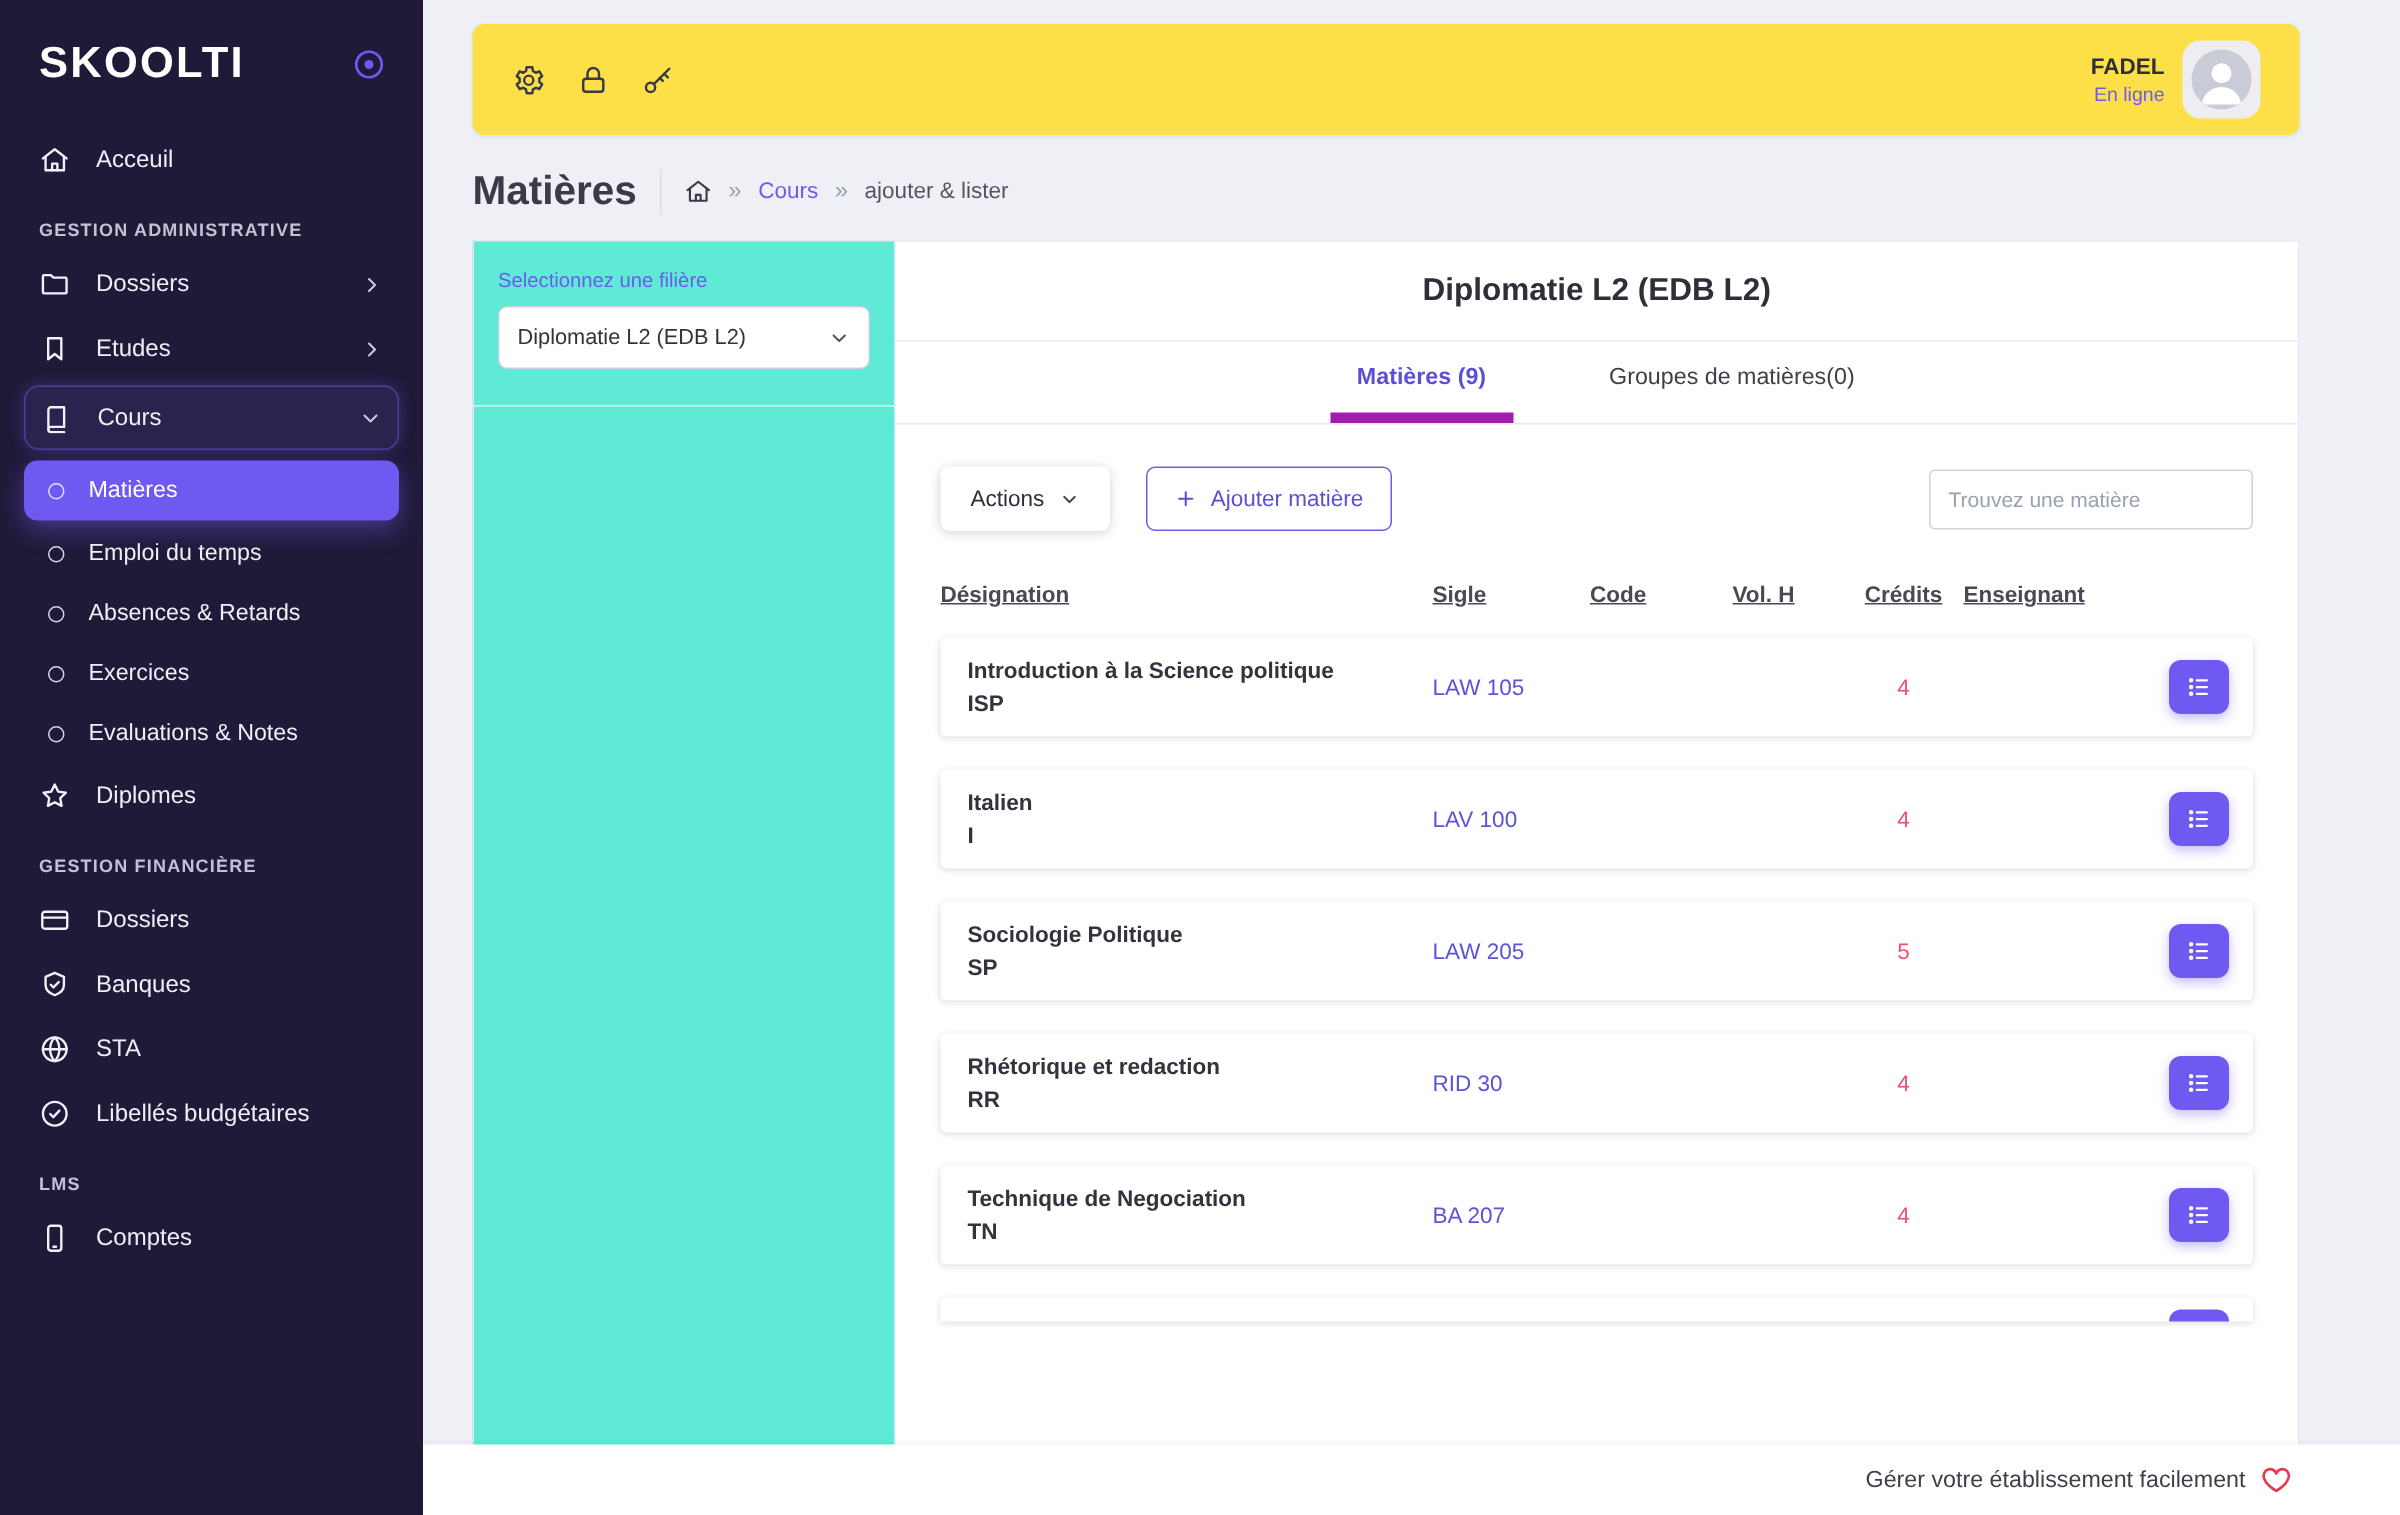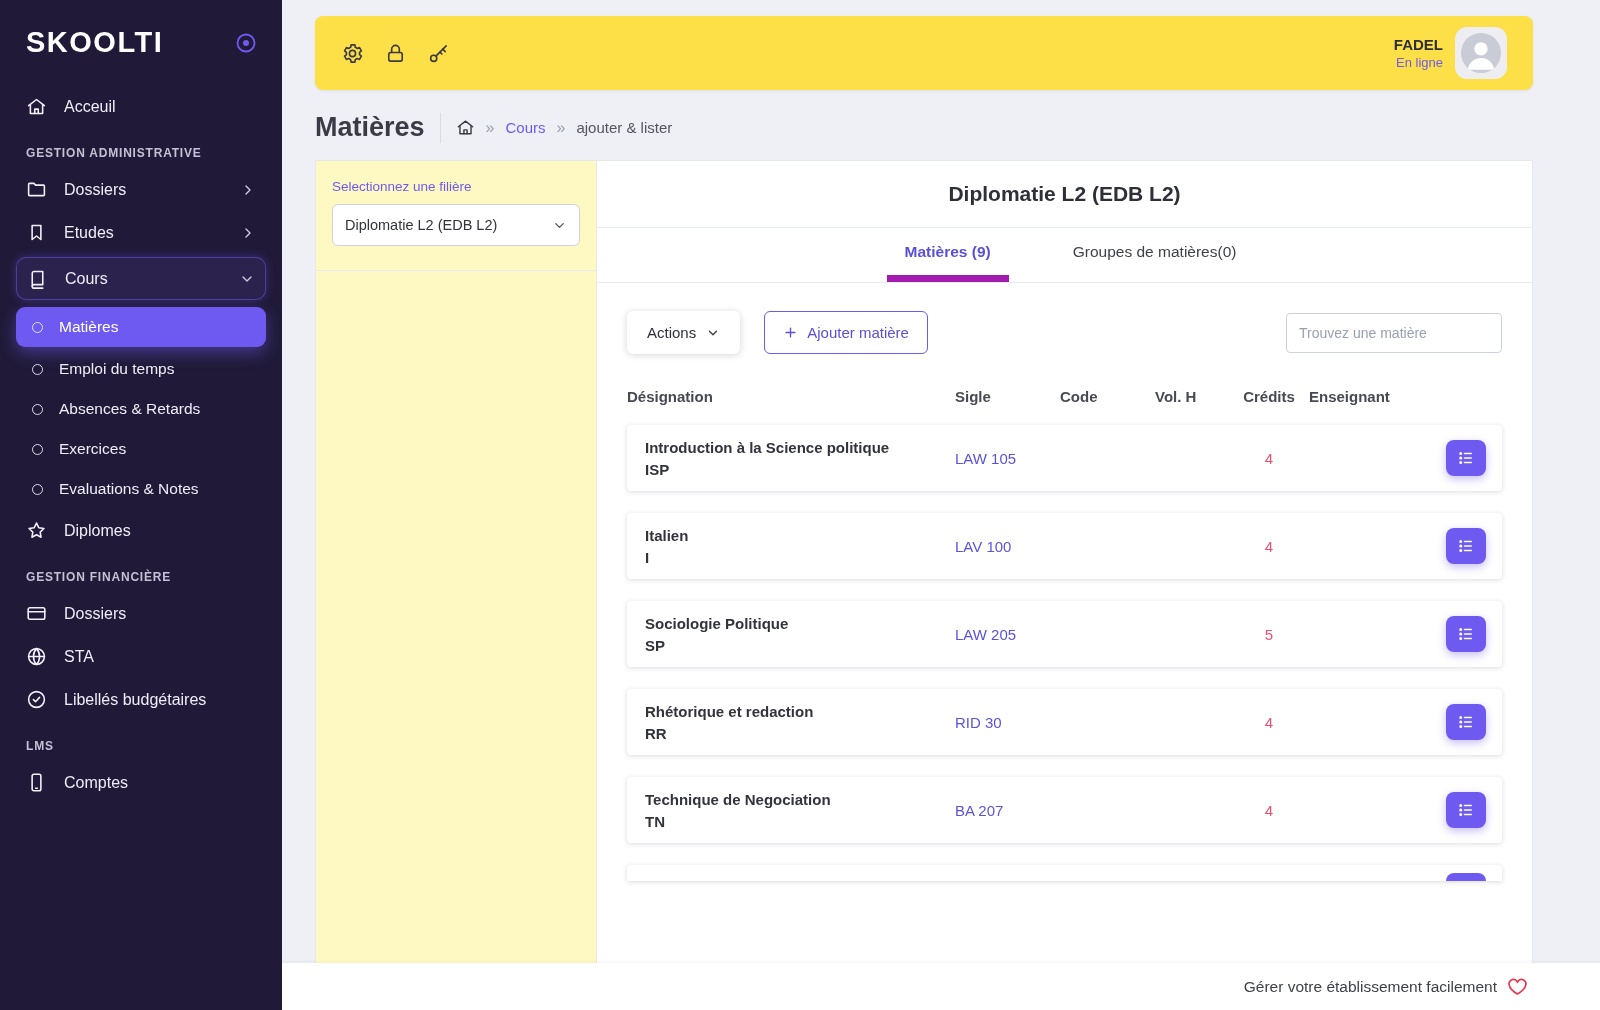--- a/index.html
+++ b/index.html
@@ -41,21 +41,21 @@
   .vdivider { width:1px; height:30px; background:#d9dbe4; }
   .breadcrumb { display:flex; align-items:center; gap:11px; font-size:15px; }
   .breadcrumb .ic { width:19px; height:19px; color:#3b3b47; cursor:pointer; }
   .crumb-sep { color:#9aa0ad; font-size:16px; }
   .crumb-link { color:#6e5af0; cursor:pointer; }
   .crumb-current { color:#55555f; }
 
   .content-row { margin:17px 67px 0 33px; display:flex; height:816px; align-items:stretch; }
 
   
-  .filter-panel { width:282px; min-width:282px; background:#fef9c3; border:1px solid #e6e8f0; border-right:1px solid #e6e8f0; }
+  .filter-panel { width:282px; min-width:282px; background:#5eead4; border:1px solid #e6e8f0; border-right:1px solid #e6e8f0; }
   .filter-top { padding:18px 16px 24px; border-bottom:1px solid #e8eaf1; }
   .filter-label { font-size:13.5px; color:#6e5af0; margin-bottom:10px; }
   .select-box { height:42px; border:1px solid #cfd2de; border-radius:6px; display:flex; align-items:center; padding:0 12px; font-size:14.5px; color:#33333d; cursor:pointer; background:#fff; }
   .select-box .chev { margin-left:auto; width:15px; height:15px; color:#55555f; }
 
   
   .main-card { flex:1; background:#ffffff; border:1px solid #e6e8f0; border-left:none; overflow:hidden; }
   .card-titlebar { padding:21px 10px; text-align:center; border-bottom:1px solid #e8eaf1; }
   .card-title { font-size:21px; font-weight:600; color:#2f2f3a; }
   .tabs { display:flex; justify-content:center; gap:58px; border-bottom:1px solid #e8eaf1; }
@@ -65,21 +65,21 @@
   .toolbar { display:flex; align-items:center; padding:28px 30px 0; gap:24px; }
   .btn-actions { display:flex; align-items:center; gap:10px; background:#fff; border:none; box-shadow:0 1px 7px rgba(20,20,50,.18); border-radius:6px; padding:13px 20px; font-size:15px; color:#2f2f3a; cursor:pointer; font-family:inherit; }
   .btn-actions .chev { width:14px; height:14px; color:#3f3f4a; }
   .btn-add { display:flex; align-items:center; gap:9px; background:#fff; border:1px solid #6e5af0; border-radius:6px; padding:12px 18px; font-size:15px; color:#5b4fd8; cursor:pointer; font-family:inherit;justify-content:flex-end; }
   .btn-add .ic { width:15px; height:15px; }
   .search-input { margin-left:auto; width:216px; height:40px; border:1px solid #cfd2de; border-radius:4px; padding:0 12px; font-size:14px; color:#33333d; font-family:inherit; outline:none; background:#fff; }
   .search-input::placeholder { color:#9aa0ad; }
 
   
   .tgrid { display:grid; grid-template-columns:328px 105px 95px 74px 80px 1fr 56px; align-items:center; }
-  .thead { margin:34px 30px 0; font-size:15px; font-weight:700; color:#494954; }
+  .thead { margin:34px 30px 0; font-size:15px; font-weight:700; color:#494954;text-decoration:underline; }
   .thead > div { padding:0; }
   .th-designation { padding-left:10px; }
   .th-credits { text-align:center; }
   .trow { margin:0 30px 22px; height:66px; background:#ffffff; border-radius:4px; box-shadow:0 1px 5px rgba(30,30,60,.16); cursor:default; }
   .rows-wrap { margin-top:20px; }
   .cell-designation { padding-left:18px; }
   .d-line1 { font-size:15px; font-weight:700; color:#33333d; }
   .d-line2 { font-size:15px; font-weight:700; color:#33333d; margin-top:5px; }
   .cell-sigle { font-size:15px; color:#5b54d6; }
   .cell-credits { font-size:15px; color:#f0506e; text-align:center; }
@@ -200,20 +200,29 @@
       <div class="nav-item">
         <span class="ic">
             <svg viewBox="0 0 24 24" fill="none" stroke="currentColor" stroke-width="1.8" stroke-linecap="round" stroke-linejoin="round">
               <rect x="2.5" y="5.5" width="19" height="13" rx="2"></rect>
               <path d="M2.5 10h19"></path>
             </svg>
           </span>
         <span>Dossiers</span>
       </div>
 
+      <div class="nav-item">
+        <span class="ic">
+            <svg viewBox="0 0 24 24" fill="none" stroke="currentColor" stroke-width="1.8" stroke-linecap="round" stroke-linejoin="round">
+              <path d="M12 3l7 3v6c0 4.2-3 6.6-7 8-4-1.4-7-3.8-7-8V6z"></path>
+              <path d="M9 12l2 2 4-4"></path>
+            </svg>
+          </span>
+        <span>Banques</span>
+      </div>
 
       <div class="nav-item">
         <span class="ic">
             <svg viewBox="0 0 24 24" fill="none" stroke="currentColor" stroke-width="1.8" stroke-linecap="round" stroke-linejoin="round">
               <circle cx="12" cy="12" r="9"></circle>
               <path d="M3 12h18"></path>
               <path d="M12 3c2.5 2.5 3.5 5.5 3.5 9s-1 6.5-3.5 9c-2.5-2.5-3.5-5.5-3.5-9s1-6.5 3.5-9z"></path>
             </svg>
           </span>
         <span>STA</span>

